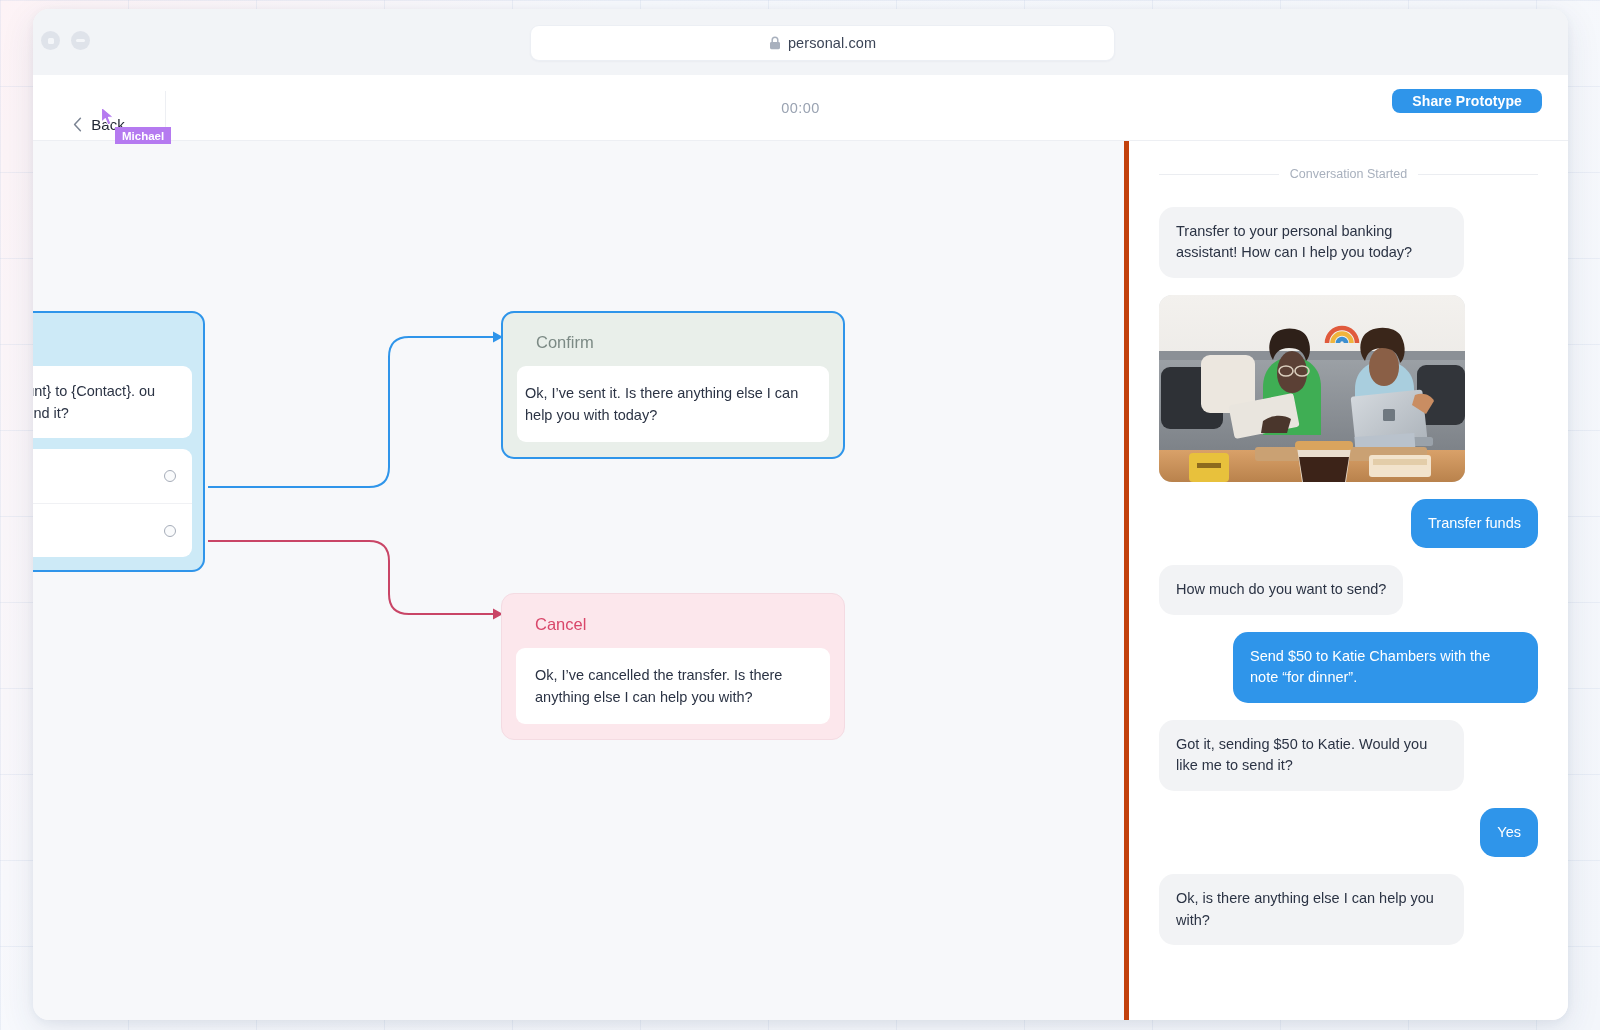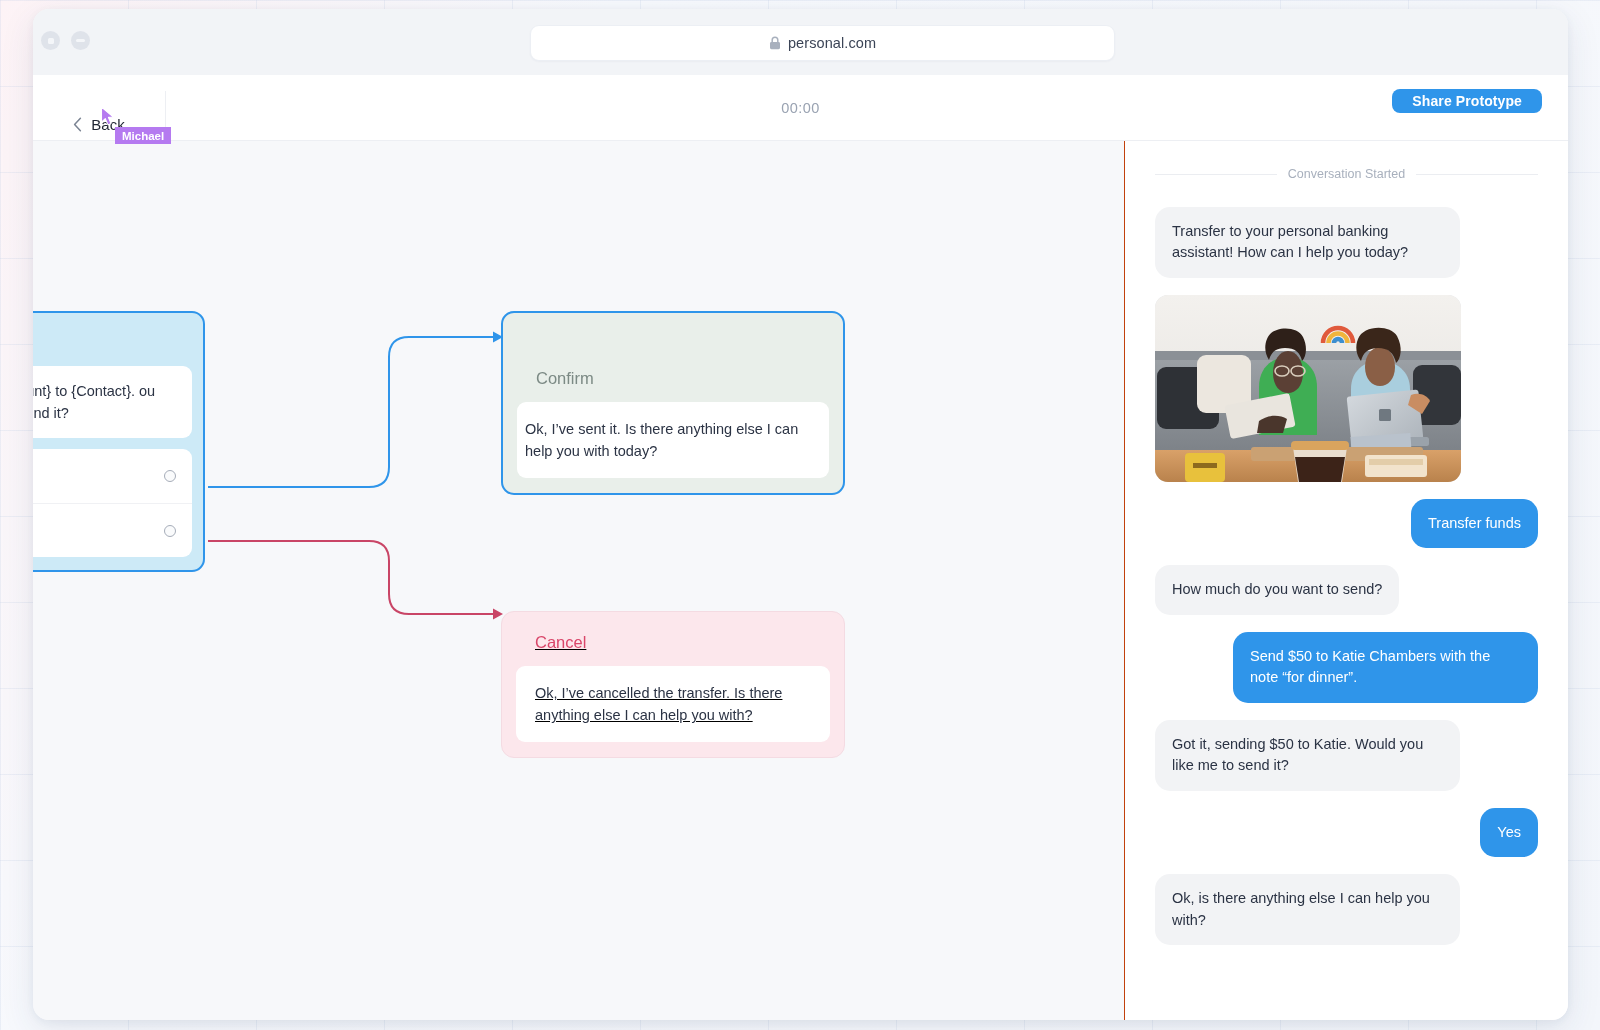--- a/index.html
+++ b/index.html
@@ -213,45 +213,43 @@
   #node-confirm {
     left: 468px; top: 170px;
     width: 344px;
     background: #e9efea;
     border: 2px solid #2f95ea;
   }
   #node-confirm .node-title {
     font-size: 16.5px;
     color: #7c8a85;
     padding: 20px 0 14px 33px;
-    margin-top: 36px;
   }
   #node-confirm .inner-card { margin: 0 14px 15px 14px; padding: 16px 8px; }
 
   
   #node-cancel {
-    left: 468px; top: 470px;
+    left: 468px; top: 452px;
     width: 344px;
     background: #fce7ec;
     border: 1px solid #f4dbe2;
-    text-decoration: underline;
   }
   #node-cancel .node-title {
     font-size: 16.5px;
     color: #d9476a;
     padding: 21px 0 14px 33px;
   }
   #node-cancel .inner-card { margin: 0 14px 15px 14px; padding: 16px 19px; }
 
   
   #chat-panel {
     position: relative;
     width: 444px;
     background: #ffffff;
-    border-left: 1px solid #c2410c;
+    border-left: 5px solid #c2410c;
     padding: 26px 30px 8px 30px;
     overflow: hidden;
   }
   .convo-divider {
     display: flex;
     align-items: center;
     gap: 11px;
     margin-bottom: 26px;
   }
   .convo-divider .line { flex: 1; height: 1px; background: #ebedf1; }

